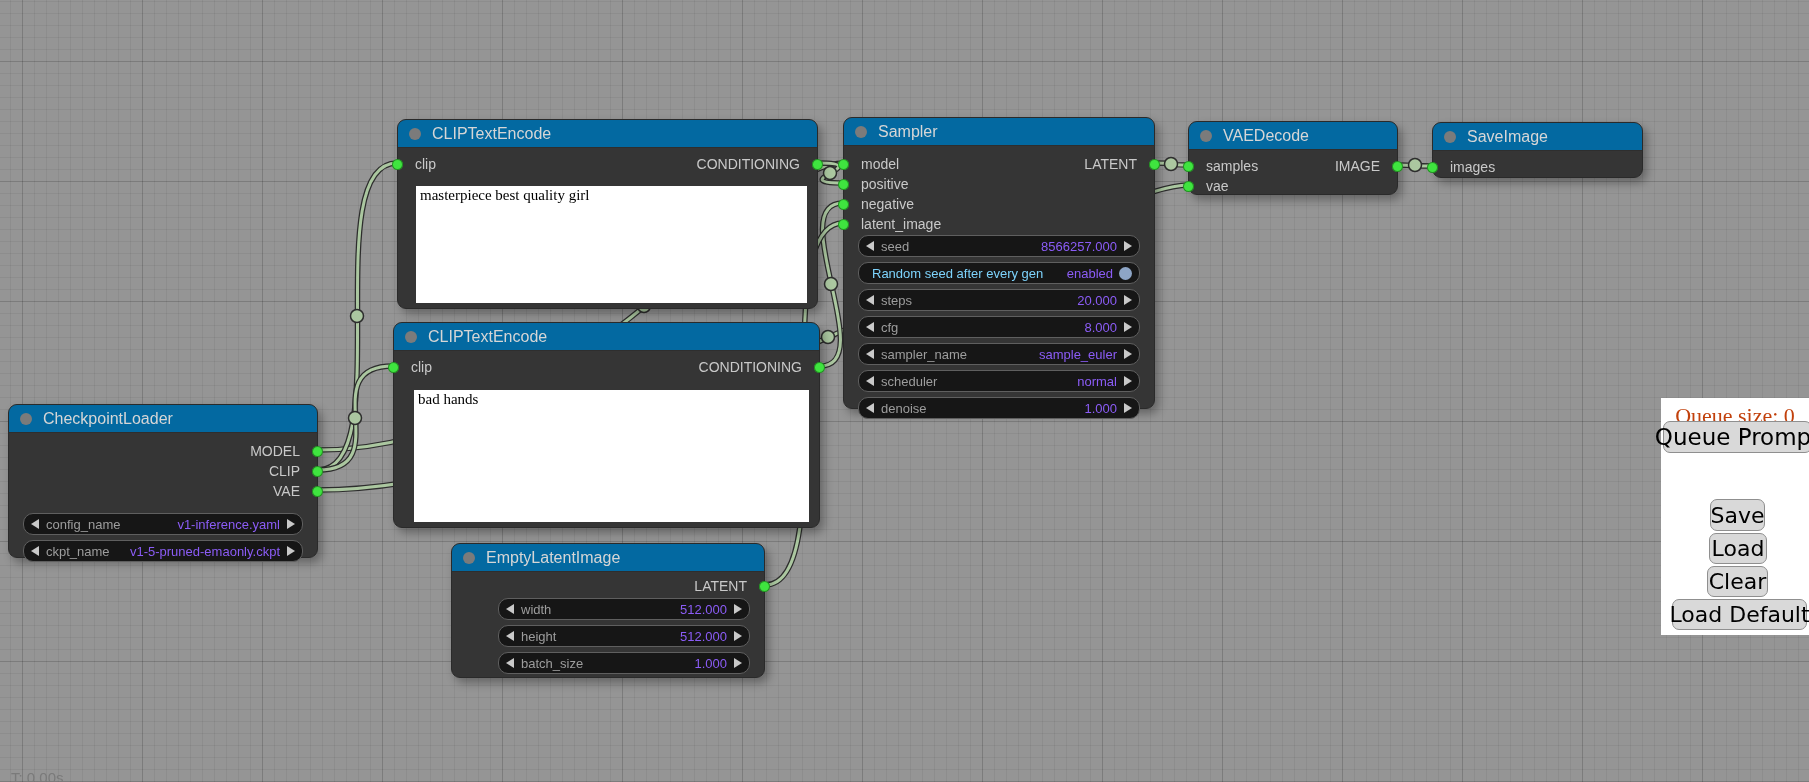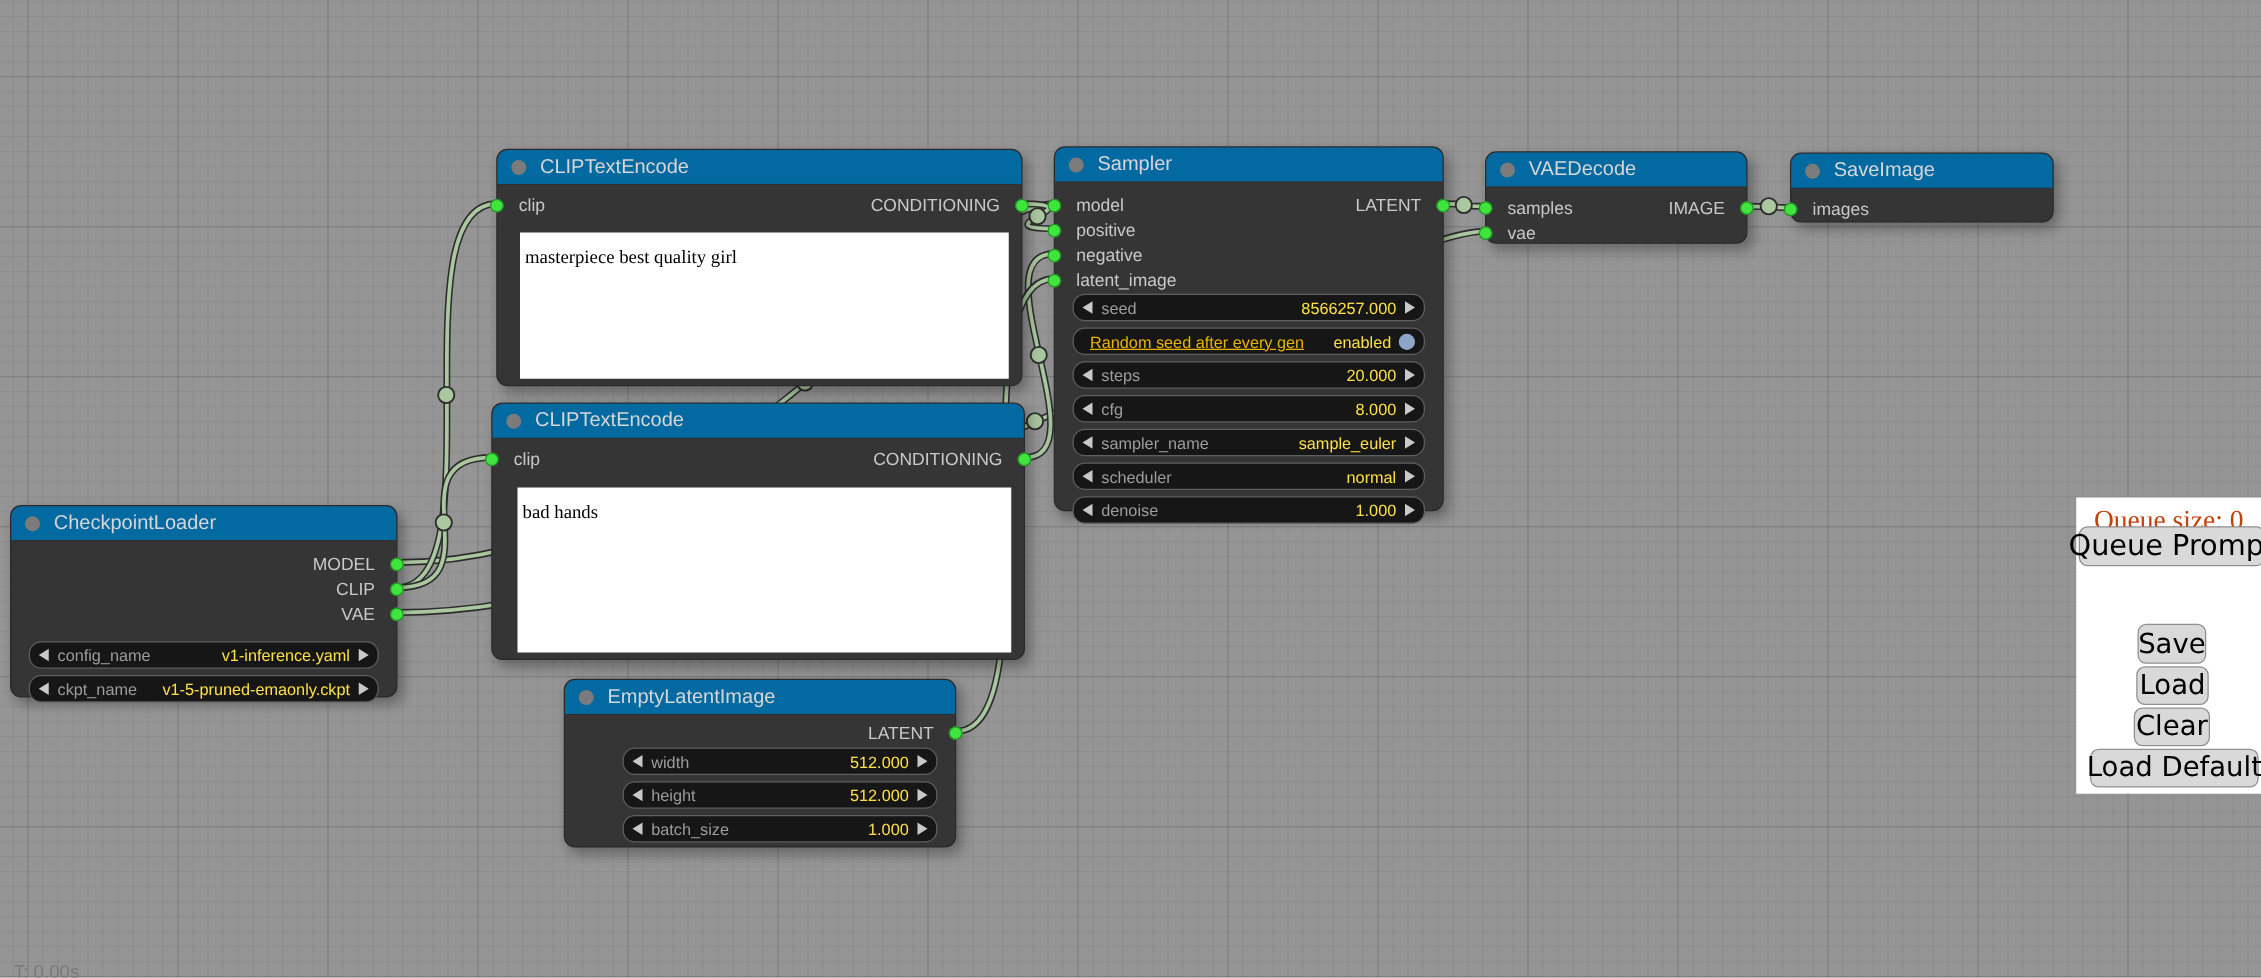--- a/index.html
+++ b/index.html
@@ -31,25 +31,25 @@
   .idot,.odot{position:absolute;top:50%;width:11px;height:11px;margin-top:-5.5px;border-radius:50%;
         background:#3fe43f;box-shadow:inset 0 0 0 1px rgba(0,45,0,.45);}
   .idot{left:-6px;} .odot{right:-6px;}
   .pill{height:22px;margin:0 14px 5px;background:#161616;border:1px solid #5f5f5f;border-radius:10px;
         display:flex;align-items:center;padding:0 7px;box-sizing:border-box;}
   .arr-l{width:0;height:0;border-top:5px solid transparent;border-bottom:5px solid transparent;
          border-right:8px solid #c9c9c9;margin-right:7px;flex:none;}
   .arr-r{width:0;height:0;border-top:5px solid transparent;border-bottom:5px solid transparent;
          border-left:8px solid #c9c9c9;margin-left:7px;flex:none;}
   .wl{font-size:13px;color:#9d9d9d;white-space:nowrap;}
-  .wv{font-size:13px;color:#fde047;margin-left:auto;white-space:nowrap;}
-  .pill.toggle .wl{color:#eab308;padding-left:6px;text-decoration:underline;}
+  .wv{font-size:13px;color:#8b5cf6;margin-left:auto;white-space:nowrap;}
+  .pill.toggle .wl{color:#7dd3fc;padding-left:6px;}
   .tdot{width:13px;height:13px;border-radius:50%;background:#8da5c6;margin-left:6px;flex:none;}
   textarea.prompt{display:block;background:#ffffff;color:#000;border:none;resize:none;outline:none;
-        font-family:"Liberation Serif",serif;font-size:15px;line-height:1.25;padding:11px 4px;box-sizing:border-box;}
+        font-family:"Liberation Serif",serif;font-size:15px;line-height:1.25;padding:0 4px;box-sizing:border-box;}
 
   .timer{position:absolute;left:11px;top:769px;z-index:1;font-size:15px;color:#7a7a7a;}
 
   .menu{position:absolute;left:1661px;top:398px;width:148px;height:237px;background:#ffffff;z-index:3;}
   .qsize{font-family:"Liberation Serif",serif;font-size:22px;color:#c2410c;text-align:center;margin-top:5px;white-space:nowrap;}
   .btn{position:absolute;background:#d9d9d9;border:1px solid #8f8f8f;border-radius:7px;color:#000;
        font-family:"DejaVu Sans",sans-serif;font-size:22px;display:flex;align-items:center;
        justify-content:center;padding:0;white-space:nowrap;cursor:pointer;}
   .btn.qp{left:2px;top:23px;width:149px;height:32px;font-size:23px;}
   .btn.save{left:49px;top:101px;width:55px;height:32px;}

